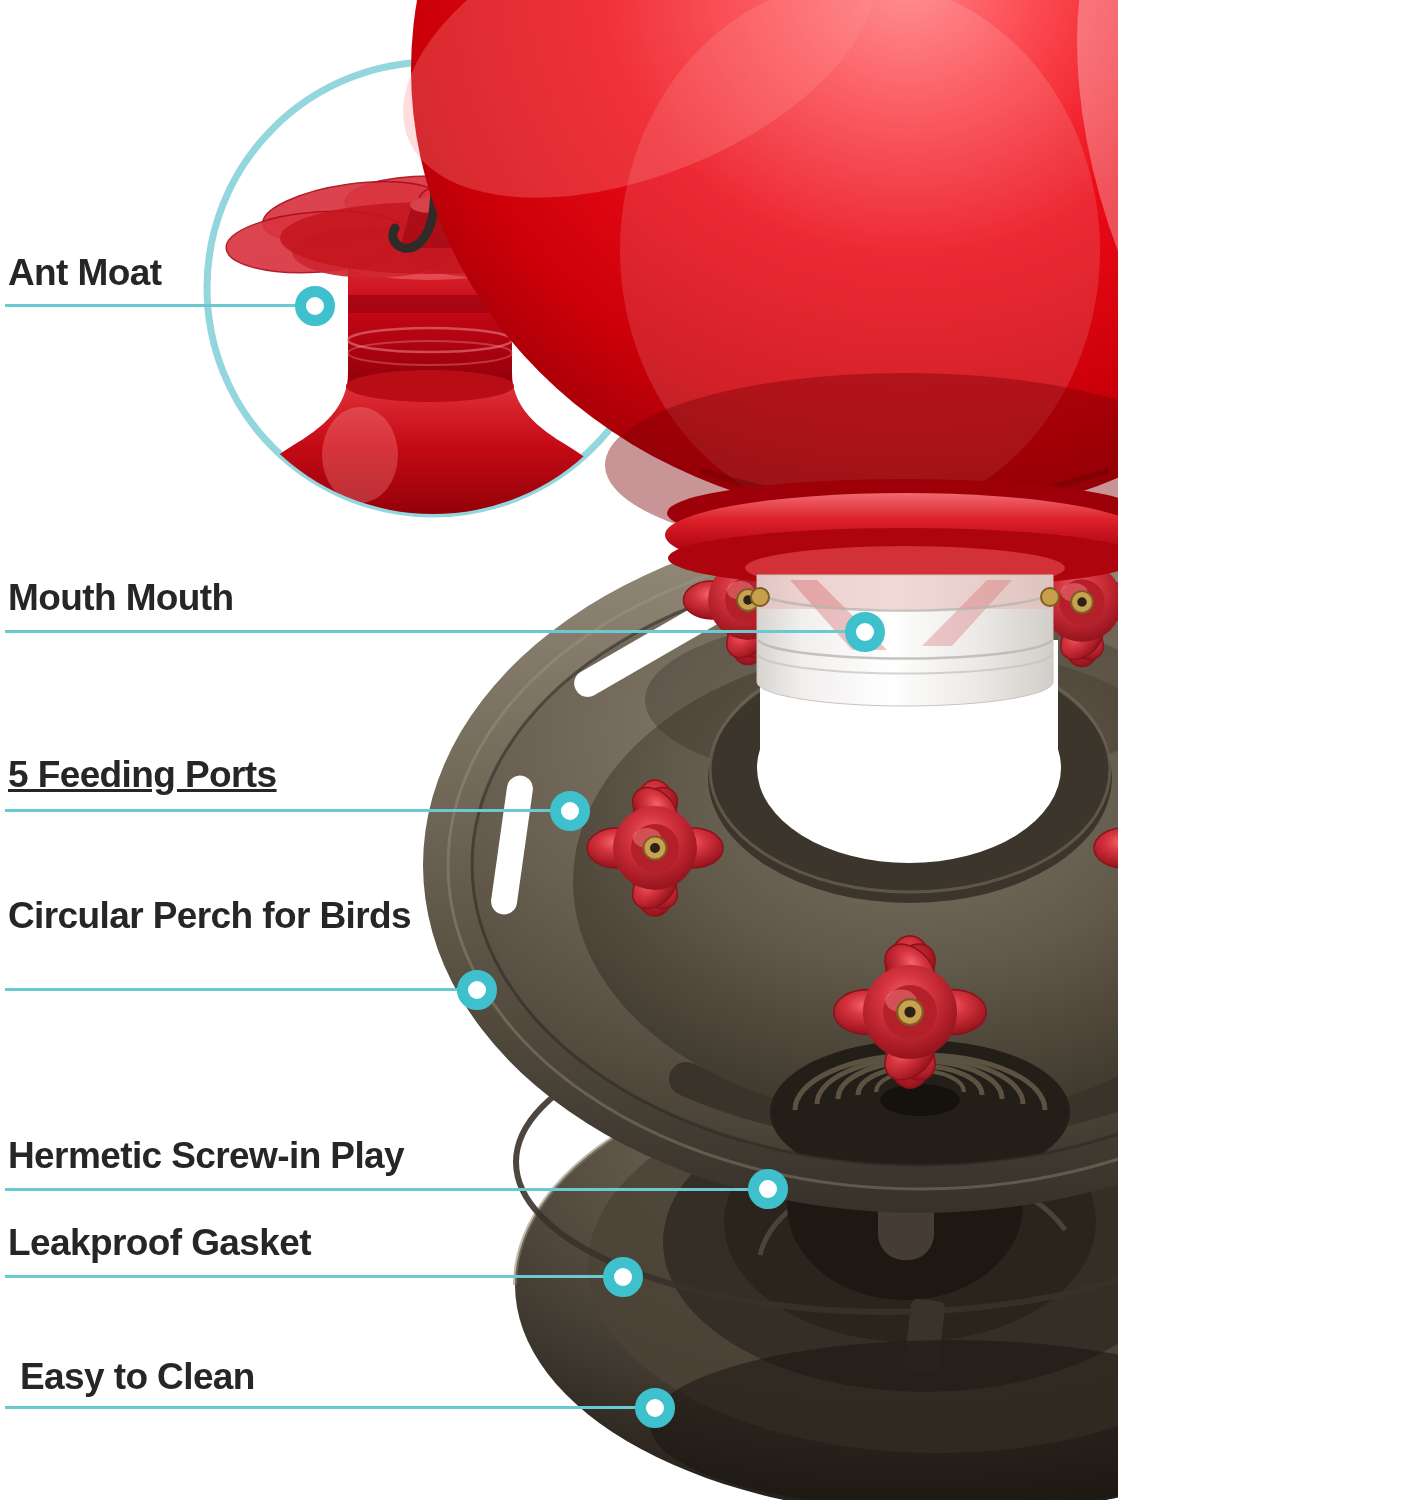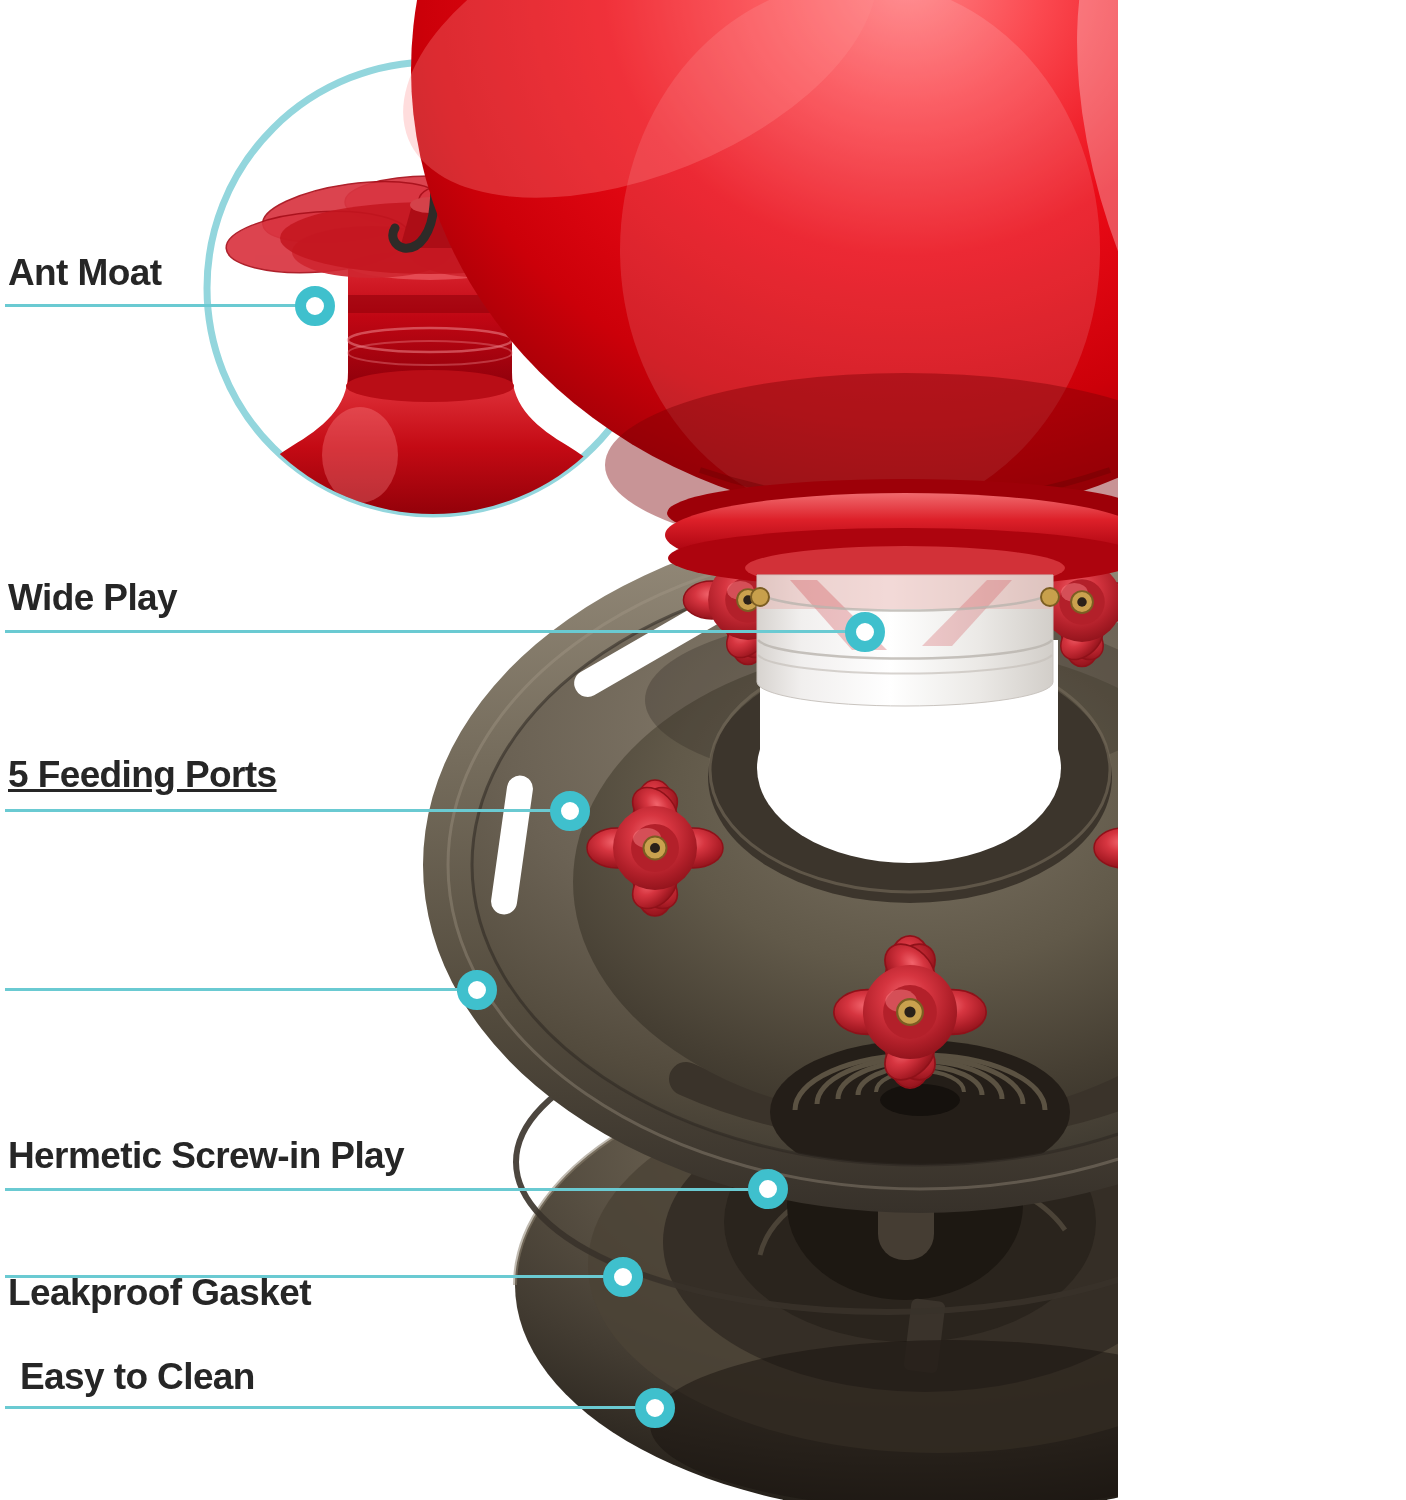--- a/index.html
+++ b/index.html
@@ -11,21 +11,21 @@
          letter-spacing:-0.6px;line-height:1.13;white-space:nowrap;}
   .cline{position:absolute;height:3px;background:#6ACAD2;z-index:4;}
   .marker{position:absolute;width:40px;height:40px;box-sizing:border-box;border:11px solid #3FC0CD;
           border-radius:50%;background:#ffffff;z-index:6;}
   
   #c1 .label{left:8px;top:252px;} #c1 .cline{left:5px;top:304px;width:292px;} #c1 .marker{left:295px;top:286px;}
   #c2 .label{left:8px;top:577px;} #c2 .cline{left:5px;top:630px;width:842px;} #c2 .marker{left:845px;top:612px;}
   #c3 .label{left:8px;top:754px;text-decoration:underline;} #c3 .cline{left:5px;top:809px;width:548px;} #c3 .marker{left:550px;top:791px;}
   #c4 .label{left:8px;top:895px;} #c4 .cline{left:5px;top:988px;width:455px;} #c4 .marker{left:457px;top:970px;}
   #c5 .label{left:8px;top:1135px;}#c5 .cline{left:5px;top:1188px;width:745px;}#c5 .marker{left:748px;top:1169px;}
-  #c6 .label{left:8px;top:1272px;}#c6 .cline{left:5px;top:1275px;width:600px;}#c6 .marker{left:603px;top:1257px;}
+  #c6 .label{left:8px;top:1222px;}#c6 .cline{left:5px;top:1275px;width:600px;}#c6 .marker{left:603px;top:1257px;}
   #c7 .label{left:20px;top:1356px;}#c7 .cline{left:5px;top:1406px;width:632px;}#c7 .marker{left:635px;top:1388px;}
 </style>
 </head>
 <body>
 
 <div class="stage">
 
   <svg class="art" viewBox="0 0 1406 1500" xmlns="http://www.w3.org/2000/svg">
     <defs>
       <radialGradient id="globeG" cx="50%" cy="40%" r="68%">
@@ -235,34 +235,34 @@
     </g>
   </svg>
 
   <div class="callout" id="c1">
     <div class="label">Ant Moat</div>
     <div class="cline"></div>
     <div class="marker"></div>
   </div>
 
   <div class="callout" id="c2">
-    <div class="label">Wide Play</div>
+    <div class="label">Mouth Mouth</div>
     <div class="cline"></div>
     <div class="marker"></div>
   </div>
 
   <div class="callout" id="c3">
     <div class="label">5 Feeding Ports</div>
     <div class="cline"></div>
     <div class="marker"></div>
   </div>
 
   <div class="callout" id="c4">
     <div class="label">
-      <br>
+      <span>Circular Perch for Birds</span><br>
     </div>
     <div class="cline"></div>
     <div class="marker"></div>
   </div>
 
   <div class="callout" id="c5">
     <div class="label">Hermetic Screw-in Play</div>
     <div class="cline"></div>
     <div class="marker"></div>
   </div>

